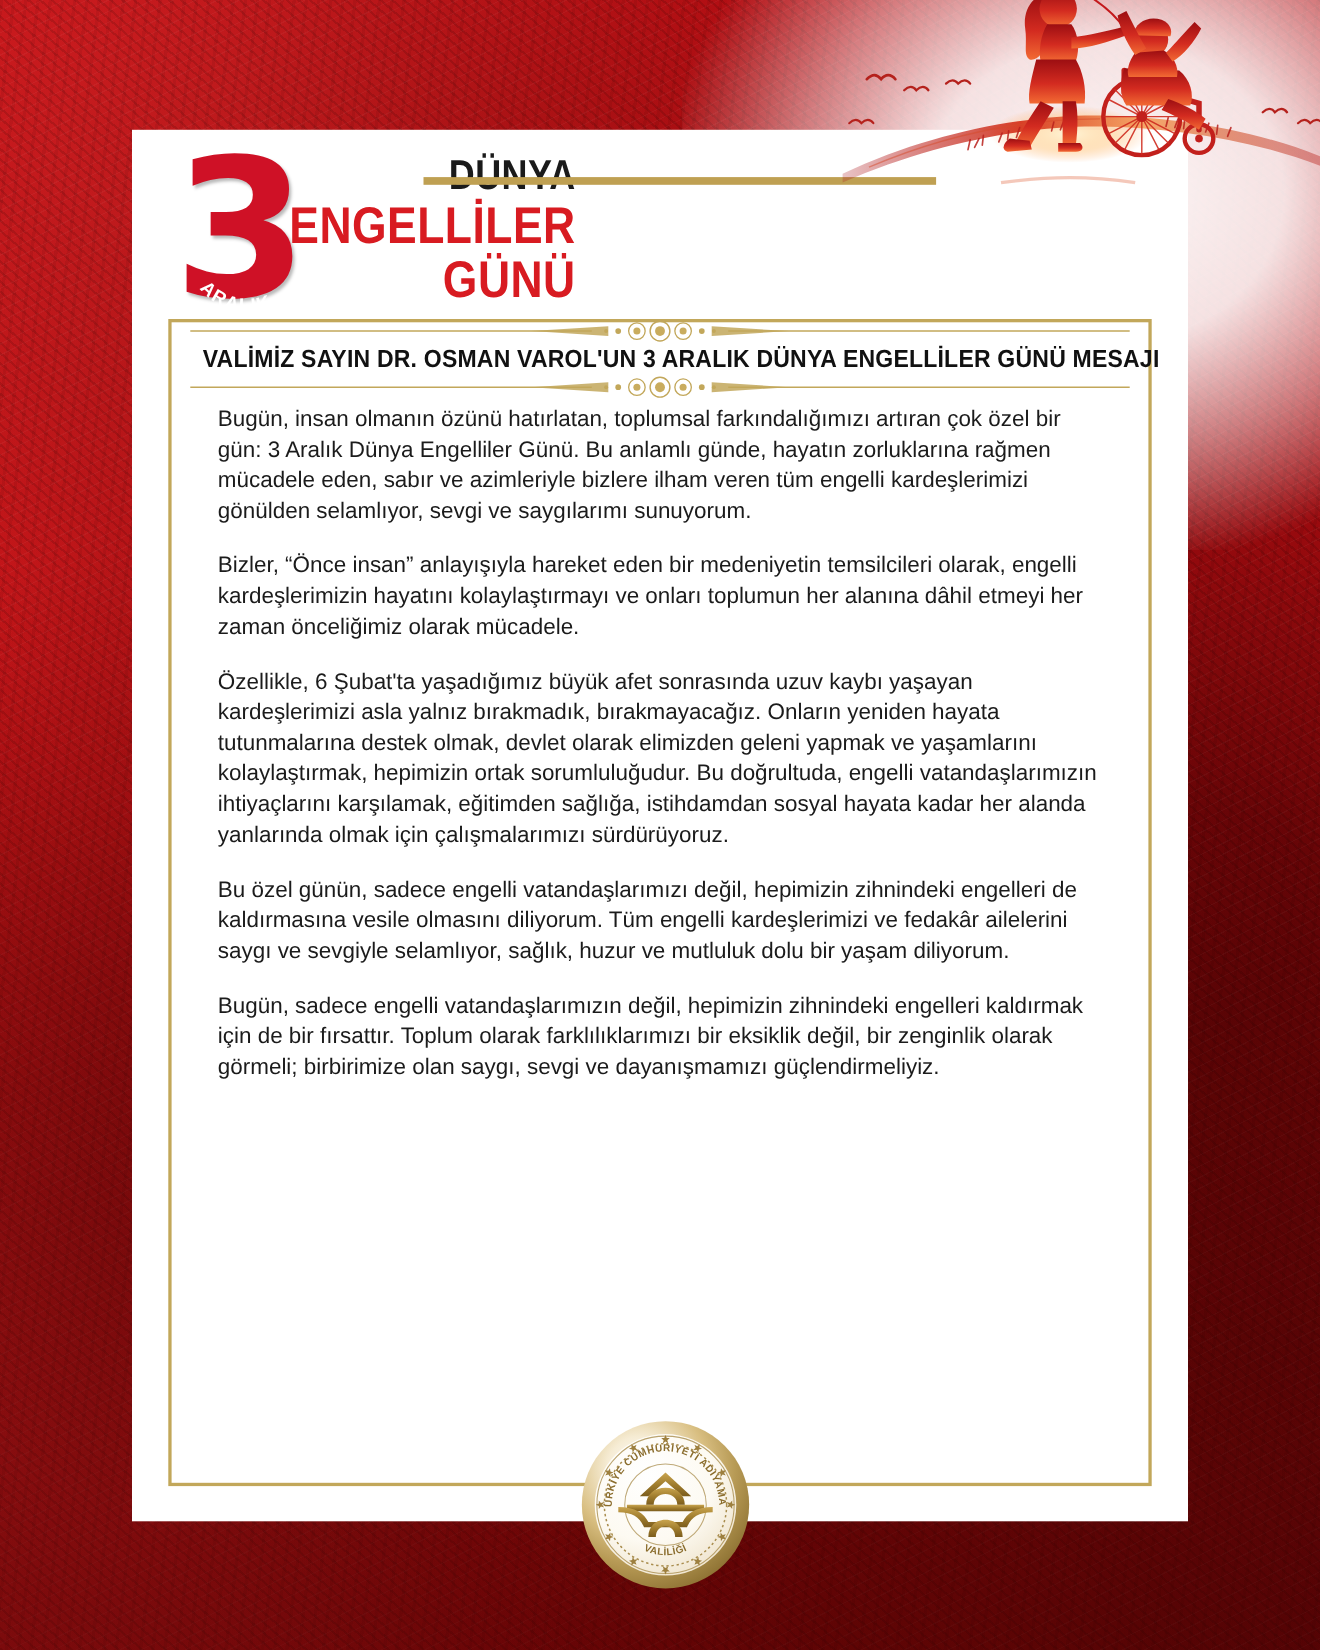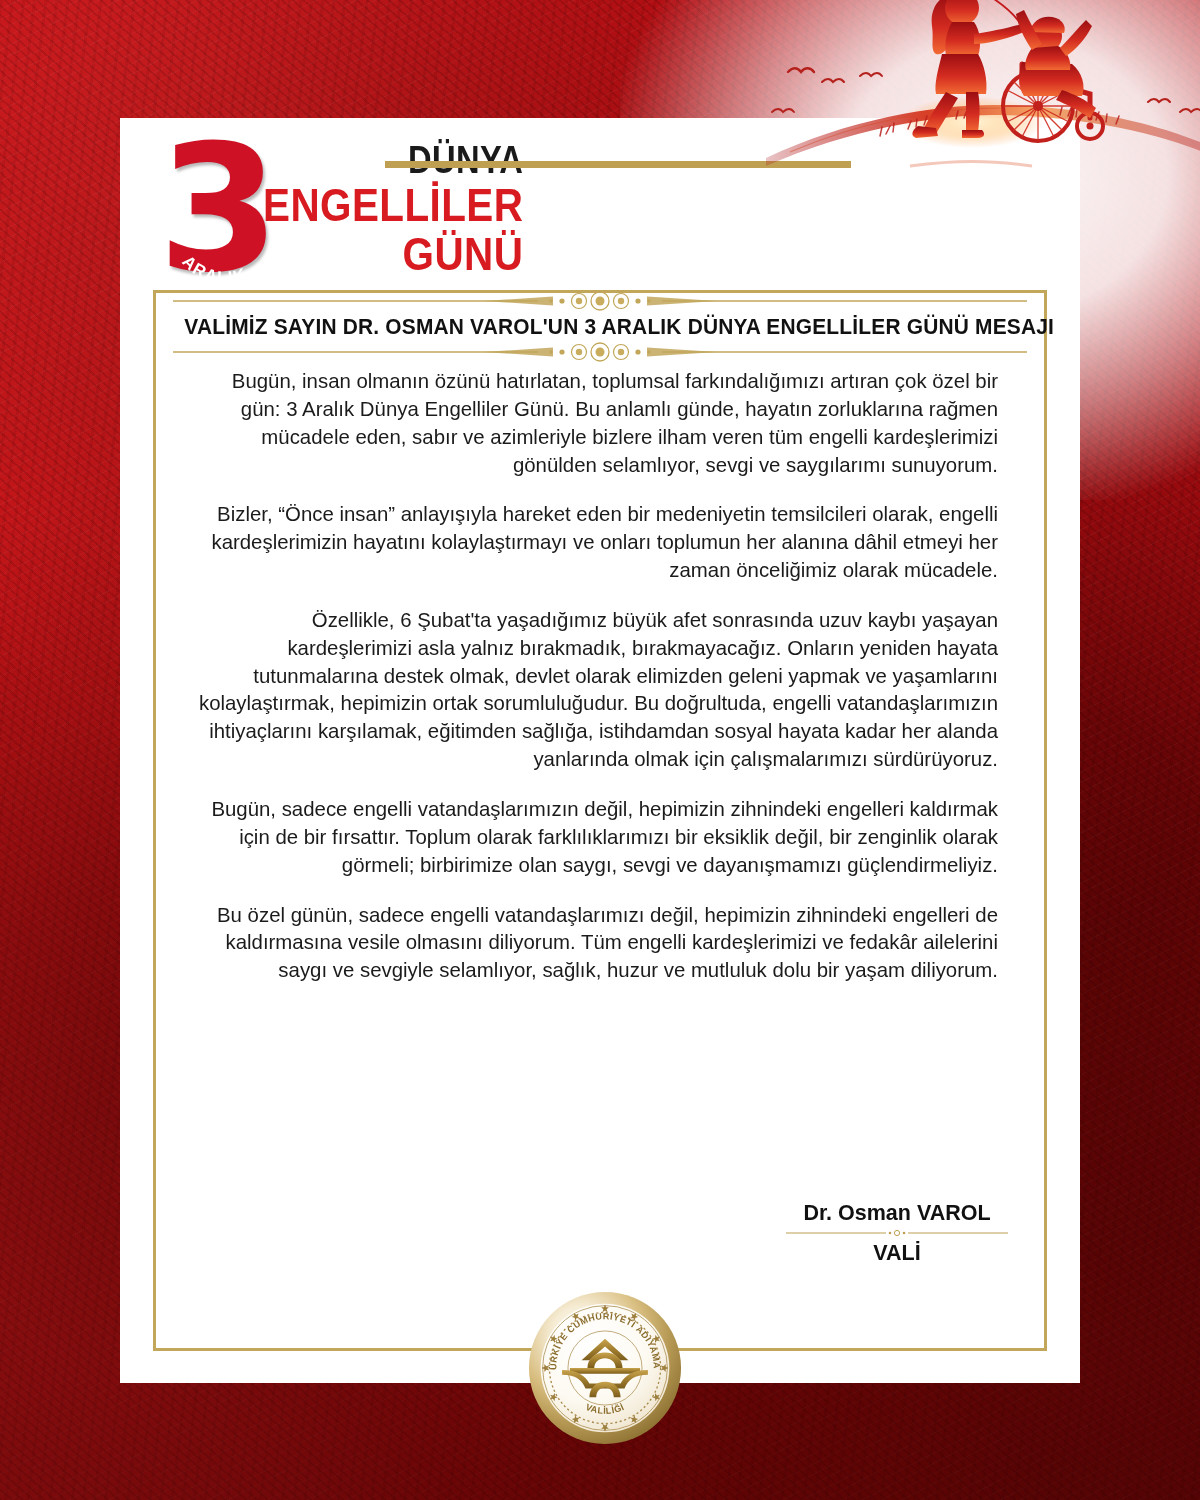--- a/index.html
+++ b/index.html
@@ -136,21 +136,21 @@
 
   
   .body-text {
     position:absolute; left:78px; top:250px; width:800px;
   }
   .body-text p {
     font-family:"Liberation Sans", sans-serif;
     font-size:20.4px; line-height:1.365;
     color:#1b1b1b;
     margin-bottom:22px;
-    text-align:right;
+    text-align:left;
   }
   .body-text p:last-child { margin-bottom:0; }
 
   
   .signature {
     position:absolute; right:68px; top:1083px;
     width:230px; text-align:center;
   }
   .sig-name {
     font-family:"Liberation Sans", sans-serif;
@@ -243,35 +243,24 @@
         <circle cx="485" cy="11" r="2.6" fill="#c2a75a"></circle>
         <circle cx="398" cy="11" r="1.8" fill="#c2a75a"></circle>
         <circle cx="496" cy="11" r="1.8" fill="#c2a75a"></circle>
       </svg>
     </div>
 
     <div class="body-text">
       <p>Bugün, insan olmanın özünü hatırlatan, toplumsal farkındalığımızı artıran çok özel bir gün: 3 Aralık Dünya Engelliler Günü. Bu anlamlı günde, hayatın zorluklarına rağmen mücadele eden, sabır ve azimleriyle bizlere ilham veren tüm engelli kardeşlerimizi gönülden selamlıyor, sevgi ve saygılarımı sunuyorum.</p>
       <p>Bizler, “Önce insan” anlayışıyla hareket eden bir medeniyetin temsilcileri olarak, engelli kardeşlerimizin hayatını kolaylaştırmayı ve onları toplumun her alanına dâhil etmeyi her zaman önceliğimiz olarak mücadele.</p>
       <p>Özellikle, 6 Şubat'ta yaşadığımız büyük afet sonrasında uzuv kaybı yaşayan kardeşlerimizi asla yalnız bırakmadık, bırakmayacağız. Onların yeniden hayata tutunmalarına destek olmak, devlet olarak elimizden geleni yapmak ve yaşamlarını kolaylaştırmak, hepimizin ortak sorumluluğudur. Bu doğrultuda, engelli vatandaşlarımızın ihtiyaçlarını karşılamak, eğitimden sağlığa, istihdamdan sosyal hayata kadar her alanda yanlarında olmak için çalışmalarımızı sürdürüyoruz.</p>
+      <p>Bu özel günün, sadece engelli vatandaşlarımızı değil, hepimizin zihnindeki engelleri de kaldırmasına vesile olmasını diliyorum. Tüm engelli kardeşlerimizi ve fedakâr ailelerini saygı ve sevgiyle selamlıyor, sağlık, huzur ve mutluluk dolu bir yaşam diliyorum.</p>
       <p>Bugün, sadece engelli vatandaşlarımızın değil, hepimizin zihnindeki engelleri kaldırmak için de bir fırsattır. Toplum olarak farklılıklarımızı bir eksiklik değil, bir zenginlik olarak görmeli; birbirimize olan saygı, sevgi ve dayanışmamızı güçlendirmeliyiz.</p>
-      <p>Bu özel günün, sadece engelli vatandaşlarımızı değil, hepimizin zihnindeki engelleri de kaldırmasına vesile olmasını diliyorum. Tüm engelli kardeşlerimizi ve fedakâr ailelerini saygı ve sevgiyle selamlıyor, sağlık, huzur ve mutluluk dolu bir yaşam diliyorum.</p>
     </div>
 
-    <div class="signature">
-      <div class="sig-name">Dr. Osman VAROL</div>
-      <svg class="sig-rule" viewBox="0 0 230 12" preserveAspectRatio="none">
-        <line x1="4" y1="6" x2="104" y2="6" stroke="#bfa052" stroke-width="1.1"></line>
-        <line x1="126" y1="6" x2="226" y2="6" stroke="#bfa052" stroke-width="1.1"></line>
-        <circle cx="115" cy="6" r="2.6" fill="none" stroke="#bfa052" stroke-width="1"></circle>
-        <circle cx="108" cy="6" r="1.3" fill="#bfa052"></circle>
-        <circle cx="122" cy="6" r="1.3" fill="#bfa052"></circle>
-      </svg>
-      <div class="sig-title">VALİ</div>
-    </div>
 
   </div>
 
   <svg id="illustration" viewBox="0 0 470 330" xmlns="http://www.w3.org/2000/svg">
     <defs>
       <linearGradient id="redFade" x1="0" y1="0" x2="0" y2="1">
         <stop offset="0%" stop-color="#9c0e12"></stop>
         <stop offset="55%" stop-color="#d32b20"></stop>
         <stop offset="100%" stop-color="#f26a33"></stop>
       </linearGradient>

